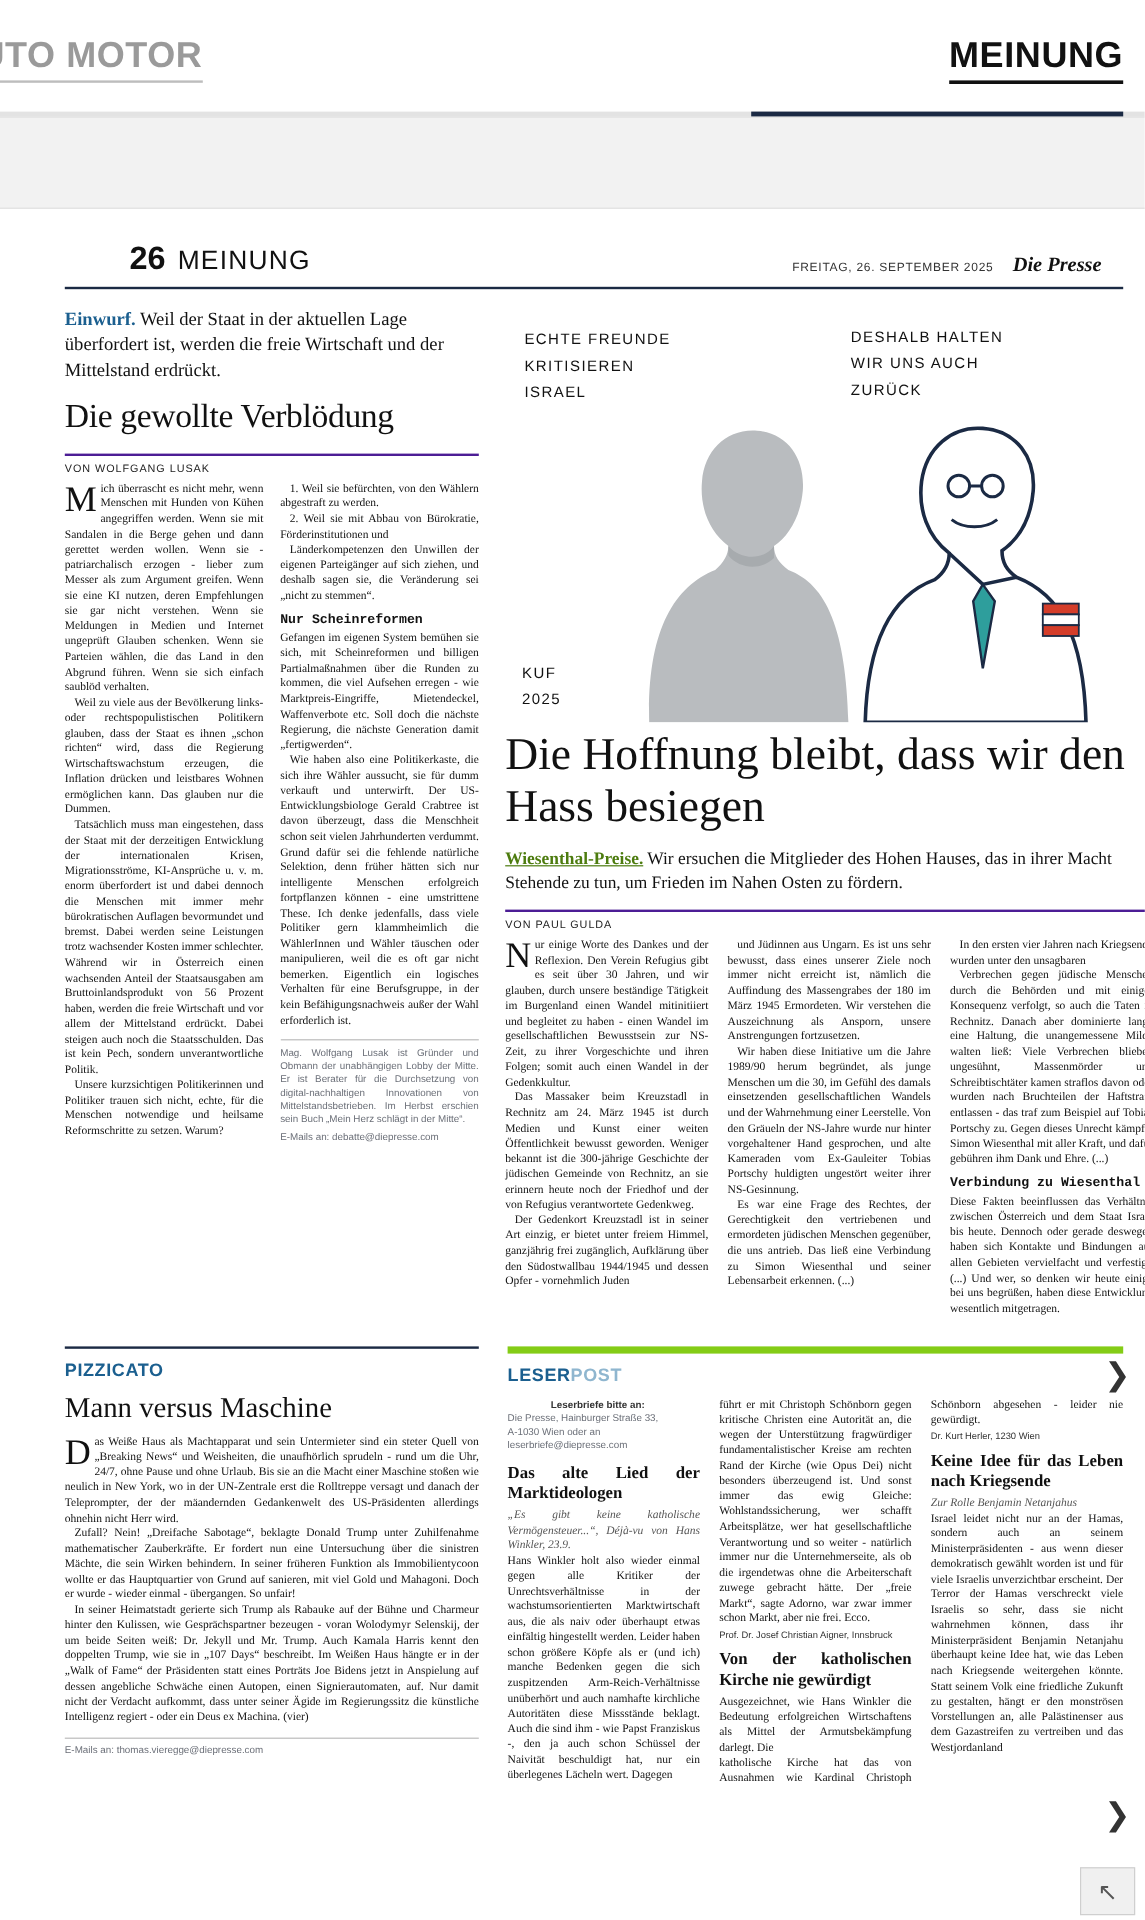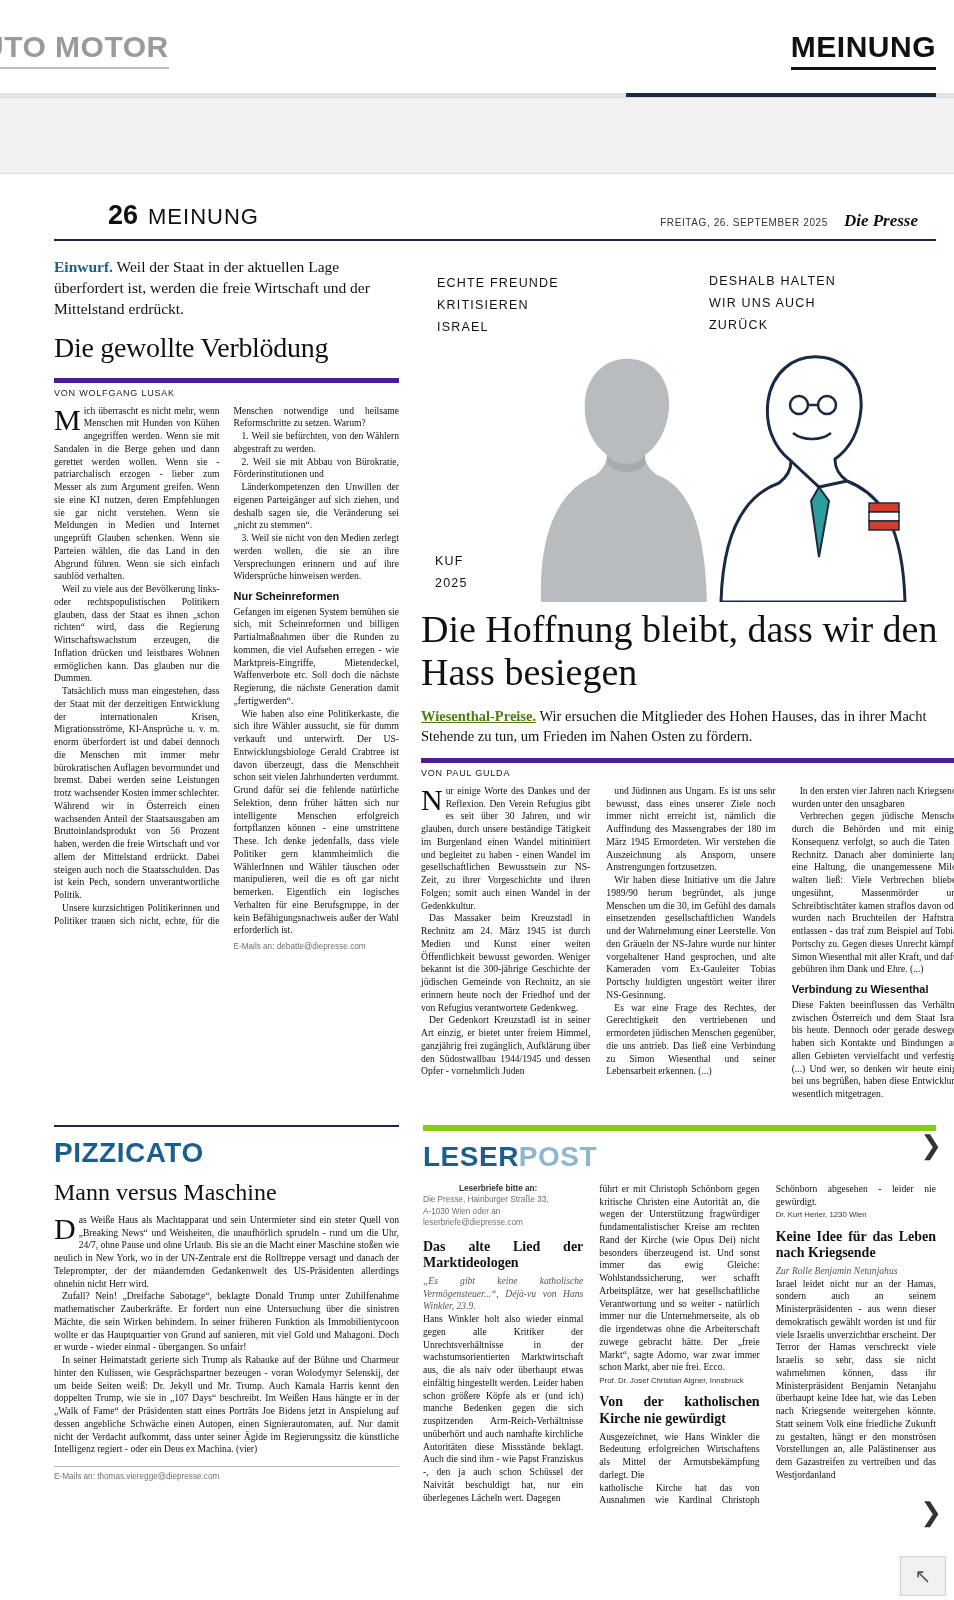--- a/index.html
+++ b/index.html
@@ -99,21 +99,21 @@
     font-family:"Liberation Serif", serif;
     font-weight: normal;
     font-size: 28px;
     line-height: 1.08;
     margin: 14px 0 14px 0;
     letter-spacing: -0.3px;
   }
   .byline {
     font-family:"Liberation Sans", sans-serif;
     font-size: 9px; letter-spacing:0.8px; color:#222;
-    border-top: 5px solid #4c1d95;
+    border-top: 2px solid #4c1d95;
     padding-top: 5px;
     margin-bottom: 7px;
   }
 
   .cols2 { column-count: 2; column-gap: 14px; column-rule: none; }
   .bodytext {
     font-family:"Liberation Serif", serif;
     font-size: 9.6px;
     line-height: 1.33;
     text-align: justify;
@@ -122,21 +122,21 @@
   .bodytext p { margin: 0; text-indent: 8px; }
   .bodytext p.first { text-indent: 0; }
   .dropcap::first-letter {
     float:left;
     font-size: 30px;
     line-height: 26px;
     padding: 2px 3px 0 0;
     font-family:"Liberation Serif", serif;
   }
   .subhead {
-    font-family:Liberation Sans, sans-serif;
+    font-family:Liberation Mono, monospace;
     font-weight:bold;
     font-size: 11px;
     margin: 6px 0 2px;
     break-after: avoid;
   }
   .authorbox {
     font-family:"Liberation Sans", sans-serif;
     font-size: 8.2px;
     line-height:1.35;
     color:#6b6f78;
@@ -178,21 +178,21 @@
   
   .bottom {
     display:flex; gap:24px;
     margin-top: 14px;
     padding-top: 10px;
   }
   .bottom-left { width: 345px; flex:none; border-top:2px solid #1b2a44; padding-top:10px;}
   .bottom-right { flex:1; border-top:6px solid #84cc16; padding-top:10px;}
   .sec-title {
     font-family:"Liberation Sans", sans-serif;
-    font-weight:bold; font-size:28px; letter-spacing:0.5px;
+    font-weight:bold; font-size:15px; letter-spacing:0.5px;
     color:#1b5f8f; margin-bottom: 10px;
   }
   .sec-title .lite { color:#8fb6cf; }
   h3.sub-headline {
     font-family:"Liberation Serif", serif;
     font-weight:normal; font-size:24px; margin:0 0 8px;
   }
   .contactbox {
     font-family:"Liberation Sans", sans-serif;
     font-size:8.2px; line-height:1.4; color:#6b6f78;
@@ -267,24 +267,24 @@
       <div class="byline">VON WOLFGANG LUSAK</div>
 
       <div class="cols2 bodytext">
         <p class="first dropcap">Mich überrascht es nicht mehr, wenn Menschen mit Hunden von Kühen angegriffen werden. Wenn sie mit Sandalen in die Berge gehen und dann gerettet werden wollen. Wenn sie - patriarchalisch erzogen - lieber zum Messer als zum Argument greifen. Wenn sie eine KI nutzen, deren Empfehlungen sie gar nicht verstehen. Wenn sie Meldungen in Medien und Internet ungeprüft Glauben schenken. Wenn sie Parteien wählen, die das Land in den Abgrund führen. Wenn sie sich einfach saublöd verhalten.</p>
         <p>Weil zu viele aus der Bevölkerung links- oder rechtspopulistischen Politikern glauben, dass der Staat es ihnen „schon richten“ wird, dass die Regierung Wirtschaftswachstum erzeugen, die Inflation drücken und leistbares Wohnen ermöglichen kann. Das glauben nur die Dummen.</p>
         <p>Tatsächlich muss man eingestehen, dass der Staat mit der derzeitigen Entwicklung der internationalen Krisen, Migrationsströme, KI-Ansprüche u. v. m. enorm überfordert ist und dabei dennoch die Menschen mit immer mehr bürokratischen Auflagen bevormundet und bremst. Dabei werden seine Leistungen trotz wachsender Kosten immer schlechter. Während wir in Österreich einen wachsenden Anteil der Staatsausgaben am Bruttoinlandsprodukt von 56 Prozent haben, werden die freie Wirtschaft und vor allem der Mittelstand erdrückt. Dabei steigen auch noch die Staatsschulden. Das ist kein Pech, sondern unverantwortliche Politik.</p>
         <p>Unsere kurzsichtigen Politikerinnen und Politiker trauen sich nicht, echte, für die Menschen notwendige und heilsame Reformschritte zu setzen. Warum?</p>
         <p>1. Weil sie befürchten, von den Wählern abgestraft zu werden.</p>
         <p>2. Weil sie mit Abbau von Bürokratie, Förderinstitutionen und</p>
         <p>Länderkompetenzen den Unwillen der eigenen Parteigänger auf sich ziehen, und deshalb sagen sie, die Veränderung sei „nicht zu stemmen“.</p>
-        <p>3. Weil sie nicht von den Medien zerlegt werden wollen, die sie an ihre Versprechungen erinnern und auf ihre Widersprüche hinweisen werden.</p>
         <div class="subhead">Nur Scheinreformen</div>
         <p class="first">Gefangen im eigenen System bemühen sie sich, mit Scheinreformen und billigen Partialmaßnahmen über die Runden zu kommen, die viel Aufsehen erregen - wie Marktpreis-Eingriffe, Mietendeckel, Waffenverbote etc. Soll doch die nächste Regierung, die nächste Generation damit „fertigwerden“.</p>
         <p>Wie haben also eine Politikerkaste, die sich ihre Wähler aussucht, sie für dumm verkauft und unterwirft. Der US-Entwicklungsbiologe Gerald Crabtree ist davon überzeugt, dass die Menschheit schon seit vielen Jahrhunderten verdummt. Grund dafür sei die fehlende natürliche Selektion, denn früher hätten sich nur intelligente Menschen erfolgreich fortpflanzen können - eine umstrittene These. Ich denke jedenfalls, dass viele Politiker gern klammheimlich die WählerInnen und Wähler täuschen oder manipulieren, weil die es oft gar nicht bemerken. Eigentlich ein logisches Verhalten für eine Berufsgruppe, in der kein Befähigungsnachweis außer der Wahl erforderlich ist.</p>
+        <div class="authorbox">Mag. Wolfgang Lusak ist Gründer und Obmann der unabhängigen Lobby der Mitte. Er ist Berater für die Durchsetzung von digital-nachhaltigen Innovationen von Mittelstandsbetrieben. Im Herbst erschien sein Buch „Mein Herz schlägt in der Mitte“.</div>
         <div class="authorbox" style="border:none;padding-top:0;margin-top:4px">E-Mails an: debatte@diepresse.com</div>
       </div>
     </div>
 
     <div class="lead-right">
 
       <div class="cartoon">
         <svg width="540" height="345" viewBox="0 0 540 345" xmlns="http://www.w3.org/2000/svg">
           <rect width="540" height="345" fill="#ffffff"></rect>
 

